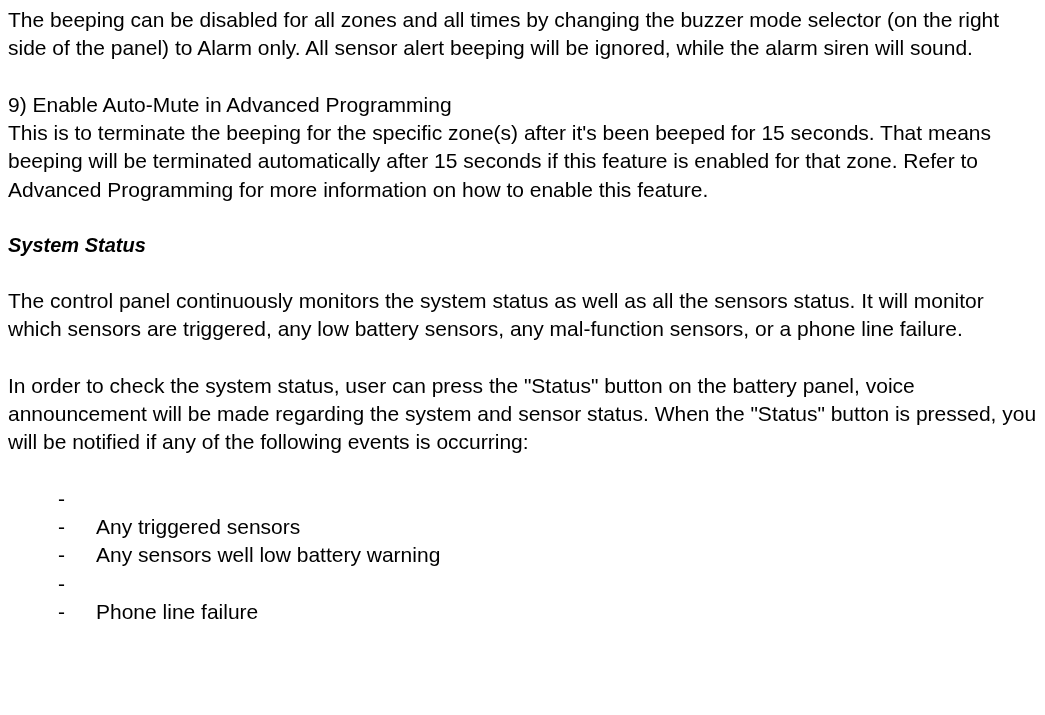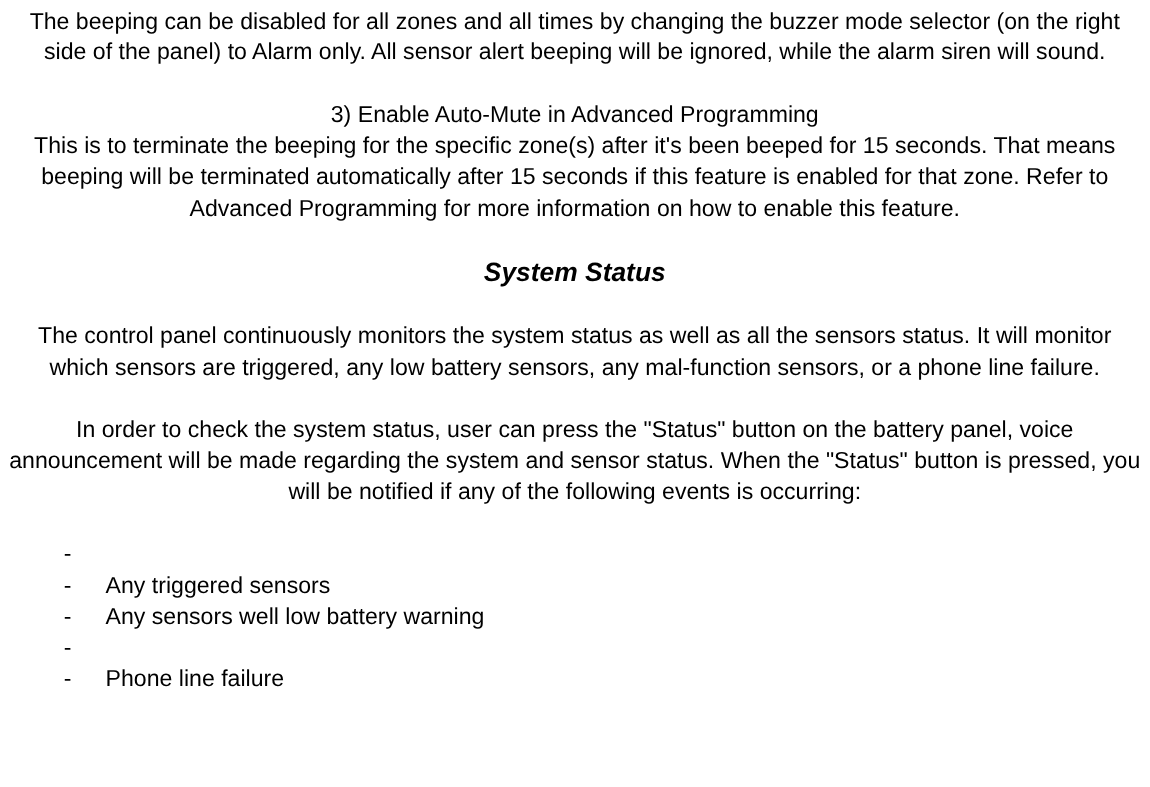--- a/index.html
+++ b/index.html
@@ -8,52 +8,51 @@
       line-height: 1.35;
       color: #000;
       background: #fff;
       margin: 0;
       padding: 6px 8px;
       width: 1045px;
       box-sizing: border-box;
     }
     p {
       margin: 0;
-      text-align: center;
     }
     .para {
       margin-bottom: 0;
     }
     .spacer {
       height: 28px;
     }
     .heading {
       font-weight: bold;
       font-style: italic;
-      font-size: 24px;
+      font-size: 20px;
     }
     .list {
       padding-left: 50px;
     }
     .list-row {
       display: flex;
     }
     .dash {
       width: 38px;
       flex-shrink: 0;
     }
   </style>
 </head>
 <body>
 
 <p class="para">The beeping can be disabled for all zones and all times by changing the buzzer mode selector (on the right side of the panel) to Alarm only.  All sensor alert beeping will be ignored, while the alarm siren will sound.</p>
 
 <div class="spacer"></div>
 
-<p class="para">3)  Enable Auto-Mute in Advanced Programming</p>
+<p class="para">9)  Enable Auto-Mute in Advanced Programming</p>
 <p class="para">This is to terminate the beeping for the specific zone(s) after it's been beeped for 15 seconds.  That means beeping will be terminated automatically after 15 seconds if this feature is enabled for that zone.  Refer to Advanced Programming for more information on how to enable this feature.</p>
 
 <div class="spacer"></div>
 
 <p class="heading">System Status</p>
 
 <div class="spacer"></div>
 
 <p class="para">The control panel continuously monitors the system status as well as all the sensors status.  It will monitor which sensors are triggered, any low battery sensors, any mal-function sensors, or a phone line failure.</p>
 

